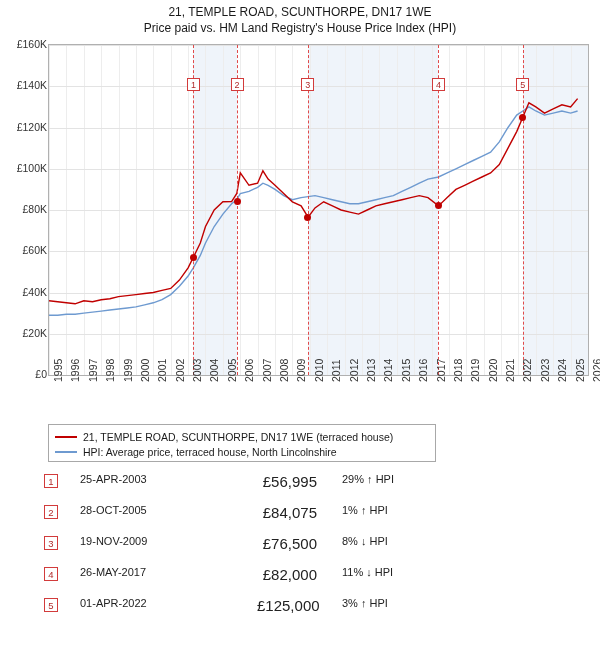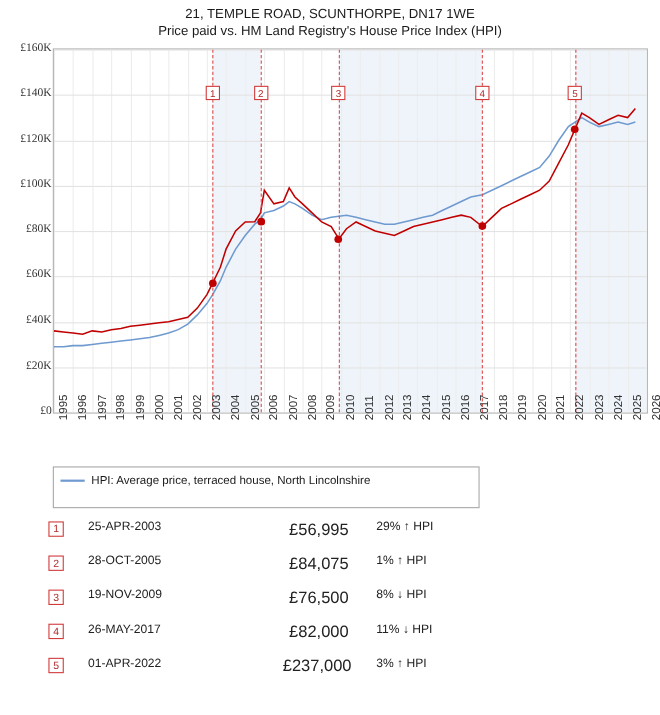--- a/index.html
+++ b/index.html
@@ -71,21 +71,20 @@
     opacity: 0.75;
   }
   .ylabel {
     position: absolute;
     right: 553px;
     width: 46px;
     text-align: right;
     font-size: 10.5px;
     color: #333;
     transform: translateY(-6px);
-    font-family: Liberation Serif, serif;
   }
   .xlabel {
     position: absolute;
     font-size: 10.5px;
     color: #333;
     transform-origin: left top;
     transform: rotate(-90deg);
     white-space: nowrap;
   }
   .evt-line {
@@ -320,20 +319,24 @@
         <div class="xlabel" style="left: 521.452px; top: 344px;">2022</div>
         <div class="xlabel" style="left: 538.839px; top: 344px;">2023</div>
         <div class="xlabel" style="left: 556.226px; top: 344px;">2024</div>
         <div class="xlabel" style="left: 573.613px; top: 344px;">2025</div>
         <div class="xlabel" style="left: 591px; top: 344px;">2026</div>
       </div>
   </div>
 
   <div class="legend">
     <div class="legend-row">
+      <span class="legend-swatch"></span>
+      <span class="legend-label">21, TEMPLE ROAD, SCUNTHORPE, DN17 1WE (terraced house)</span>
+    </div>
+    <div class="legend-row">
       <span class="legend-swatch blue"></span>
       <span class="legend-label">HPI: Average price, terraced house, North Lincolnshire</span>
     </div>
   </div>
 
   <div class="evt-table" id="evt-table">
       <div class="evt-row">
         <span class="evt-box">1</span>
         <span class="evt-date">25-APR-2003</span>
         <span class="evt-price">£56,995</span>
@@ -353,19 +356,19 @@
       </div>
       <div class="evt-row">
         <span class="evt-box">4</span>
         <span class="evt-date">26-MAY-2017</span>
         <span class="evt-price">£82,000</span>
         <span class="evt-delta">11% ↓ HPI</span>
       </div>
       <div class="evt-row">
         <span class="evt-box">5</span>
         <span class="evt-date">01-APR-2022</span>
-        <span class="evt-price">£237,000</span>
+        <span class="evt-price">£125,000</span>
         <span class="evt-delta">3% ↑ HPI</span>
       </div>
     </div>
 
 
 </div>
 
 </body></html>

